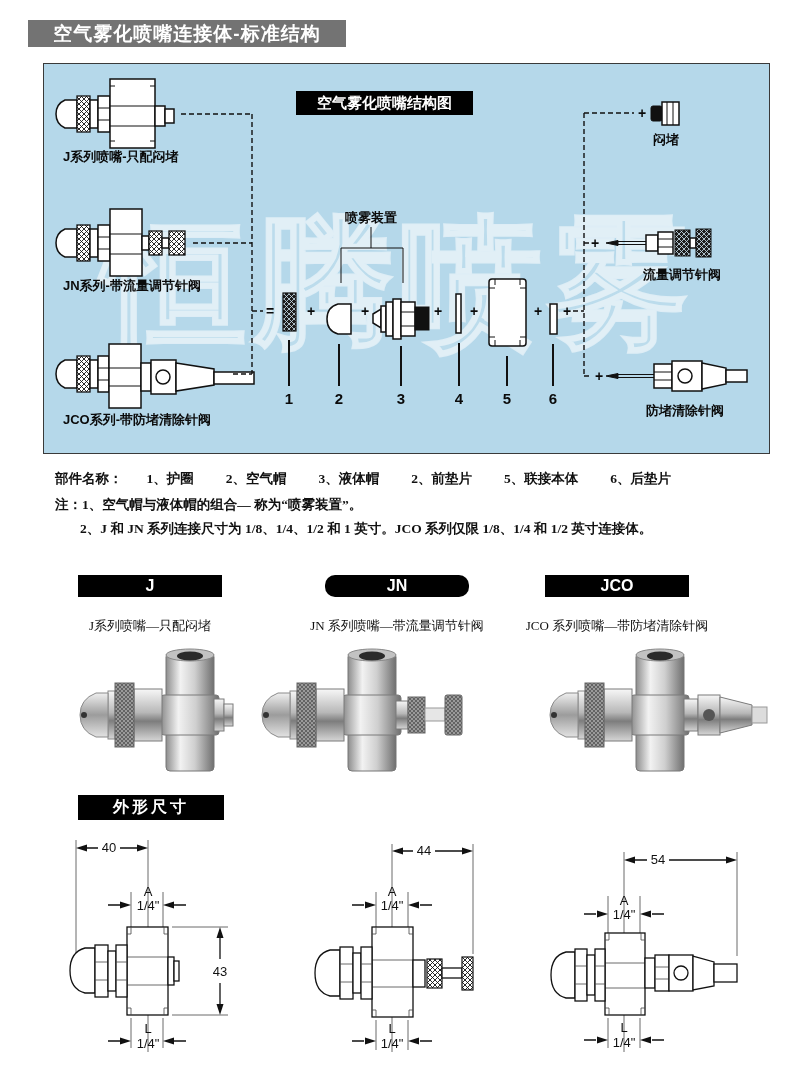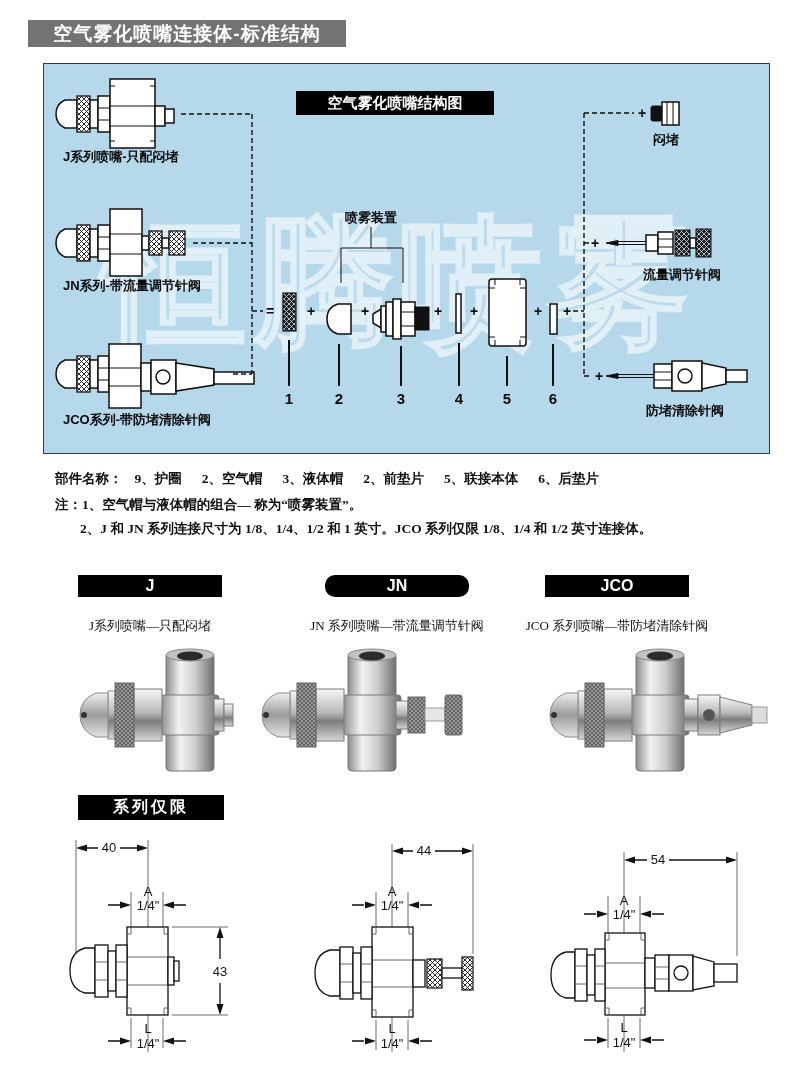--- a/index.html
+++ b/index.html
@@ -8,35 +8,35 @@
   
   .page-title-bar{position:absolute;left:28px;top:20px;width:318px;height:27px;background:#737373;
         color:#fff;font-size:19px;font-weight:bold;display:flex;align-items:center;justify-content:center;
         letter-spacing:1px;}
   
   .panel{position:absolute;left:43px;top:63px;width:725px;height:389px;background:#b5d8ea;border:1px solid #3a3a3a;}
   .watermark{position:absolute;left:60px;top:148px;font-size:142px;font-weight:bold;line-height:1;
         letter-spacing:6px;white-space:nowrap;color:rgba(255,255,255,0.10);
         -webkit-text-stroke:2px rgba(255,255,255,0.55);pointer-events:none;z-index:1;}
   .panel-art{position:absolute;left:0;top:0;width:725px;height:389px;z-index:2;}
-  .panel-title{position:absolute;left:252px;top:27px;width:198px;height:24px;background:#000;color:#fff;
+  .panel-title{position:absolute;left:252px;top:27px;width:177px;height:24px;background:#000;color:#fff;
         font-size:15px;font-weight:bold;display:flex;align-items:center;justify-content:center;z-index:3;}
   
   .s{fill:#fff;stroke:#111;stroke-width:1.5;}
   .sthin{fill:none;stroke:#111;stroke-width:1;}
   .dark{fill:#111;stroke:#111;}
   .dash{fill:none;stroke:#111;stroke-width:1.4;stroke-dasharray:5 3;}
   .tick{stroke:#111;stroke-width:2;}
   text.lbl{font:bold 13px "Liberation Sans",sans-serif;fill:#0a0a0a;}
   text.ctr{text-anchor:middle;}
   text.op{font:bold 14px "Liberation Sans",sans-serif;fill:#0a0a0a;text-anchor:middle;}
   text.num{font:bold 15px "Liberation Sans",sans-serif;fill:#0a0a0a;text-anchor:middle;}
   
   .legend{position:absolute;left:55px;top:470px;font-family:"Liberation Serif",serif;font-weight:bold;
-        font-size:13.5px;display:flex;gap:20px;white-space:nowrap;}
+        font-size:13.5px;display:flex;gap:32px;white-space:nowrap;}
   .legend .lg-label{margin-right:-8px;}
   .note1{position:absolute;left:55px;top:496px;font-family:"Liberation Serif",serif;font-weight:bold;font-size:13.5px;white-space:nowrap;text-align:right;}
   .note2{position:absolute;left:80px;top:520px;font-family:"Liberation Serif",serif;font-weight:bold;font-size:13.5px;white-space:nowrap;}
   
   .prod-bar{position:absolute;top:575px;width:144px;height:22px;background:#000;color:#fff;
         font-size:16px;font-weight:bold;display:flex;align-items:center;justify-content:center;}
   .prod-desc{position:absolute;top:617px;width:260px;text-align:center;font-family:"Liberation Serif",serif;
         font-size:13px;white-space:nowrap;}
   .photo{position:absolute;top:643px;}
   
@@ -219,21 +219,21 @@
         <circle class="s" cx="641" cy="312" r="7"></circle>
         <path class="s" d="M658 299 L682 304 L682 320 L658 325 z"></path>
         <rect class="s" x="682" y="306" width="21" height="12"></rect>
       </g>
       <text class="lbl ctr" x="641" y="351">防堵清除针阀</text>
     </svg>
   </div>
 
   <div class="legend">
     <span class="lg-label">部件名称：</span>
-    <span>9、护圈</span>
+    <span>1、护圈</span>
     <span>2、空气帽</span>
     <span>3、液体帽</span>
     <span>2、前垫片</span>
     <span>5、联接本体</span>
     <span>6、后垫片</span>
   </div>
   <div class="note1">
     <span>注：</span><span>1、空气帽与液体帽的组合— 称为“喷雾装置”。</span>
   </div>
   <div class="note2">2、J 和 JN 系列连接尺寸为 1/8、1/4、1/2 和 1 英寸。JCO 系列仅限 1/8、1/4 和 1/2 英寸连接体。</div>
@@ -283,21 +283,21 @@
     <rect x="47" y="40" width="19" height="64" fill="url(#pat-pk)" stroke="#666"></rect>
     <path d="M40 50 v44 h-12 q-16 -6 -16 -22 t16 -22 z" fill="url(#g-dome)" stroke="#8a8a8a"></path>
     <circle cx="16" cy="72" r="3" fill="#333"></circle>
     <rect x="146" y="56" width="14" height="32" fill="url(#g-mv)" stroke="#7a7a7a"></rect>
     <rect x="160" y="52" width="22" height="40" fill="url(#g-mv)" stroke="#7a7a7a"></rect>
     <circle cx="171" cy="72" r="6" fill="#555"></circle>
     <path d="M182 54 L214 62 L214 82 L182 90 z" fill="url(#g-mv)" stroke="#7a7a7a"></path>
     <rect x="214" y="64" width="15" height="16" fill="#dcdcdc" stroke="#999"></rect>
   </svg>
 
-  <div class="dim-bar">系列仅限</div>
+  <div class="dim-bar">外形尺寸</div>
 
   <svg class="ddraw" style="left:60px;" width="250" height="240" viewBox="0 0 250 240">
     <path class="dthin" d="M16 10 V150 M88 10 V222 M71 62 V97 M103 62 V97 M71 188 V218 M103 188 V218 M112 97 H168 M112 185 H168"></path>
     <path class="dln" d="M26 18 H38 M60 18 H78"></path>
     <polygon class="darr" points="16,18 27,14.5 27,21.5"></polygon>
       <polygon class="darr" points="88,18 77,14.5 77,21.5"></polygon>
     <text class="dt" x="49" y="22">40</text>
     <text class="dt" x="88" y="66">A</text>
     <text class="dt" x="88" y="80">1/4"</text>
     <path class="dln" d="M48 75 H60 M114 75 H126"></path>

